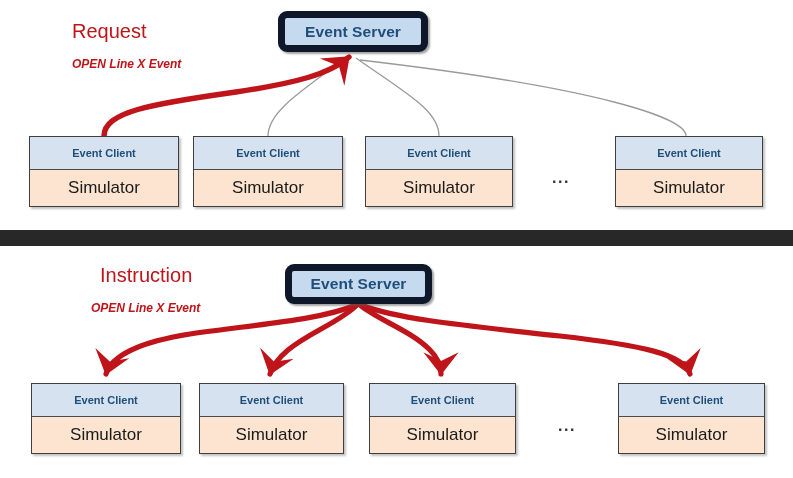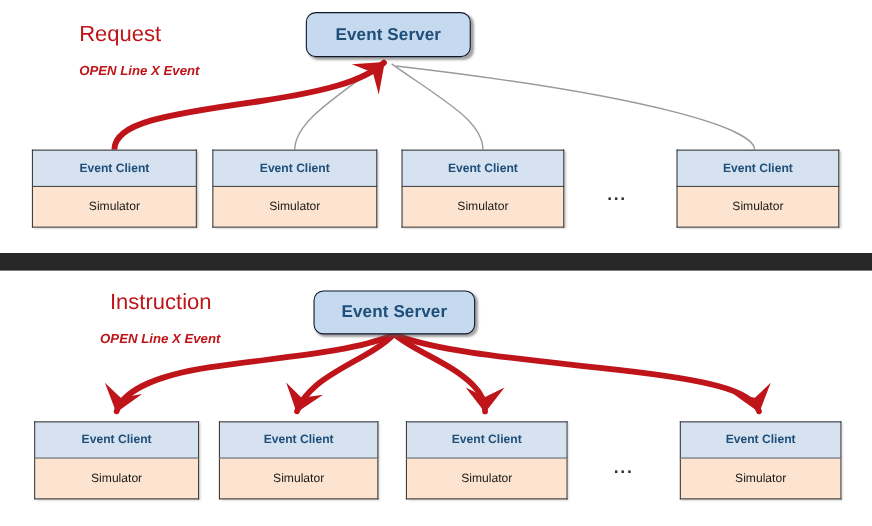--- a/index.html
+++ b/index.html
@@ -16,21 +16,21 @@
     background:#282828;
   }
 
   
   .panel{position:absolute;left:0;width:793px;}
 
   
   .server-node{
     position:absolute;
     background:#c5d9ef;
-    border:1px solid #0f172a;
+    border:7px solid #0f172a;
     border-radius:9px;
     box-shadow:2px 2px 2px rgba(90,90,90,0.55);
     display:flex;align-items:center;justify-content:center;
     box-sizing:border-box;
   }
   .server-node .lbl{
     color:#1f4e79;font-weight:bold;font-size:15.5px;
     letter-spacing:.1px;white-space:nowrap;
   }
 
@@ -53,21 +53,21 @@
   }
   .client-node .body{
     background:#fce4d0;
     border:1px solid #3f3f3f;
     border-top:none;
     height:37px;
     display:flex;align-items:center;justify-content:center;
     box-sizing:border-box;
   }
   .client-node .body span{
-    color:#1a1a1a;font-weight:normal;font-size:11px;white-space:nowrap;
+    color:#1a1a1a;font-weight:normal;font-size:17px;white-space:nowrap;
   }
 
   
   .ellipsis{
     position:absolute;color:#333;font-size:16px;font-weight:bold;
     letter-spacing:1.5px;line-height:1;
   }
 
   
   .annot{position:absolute;color:#bf1419;white-space:nowrap;}

